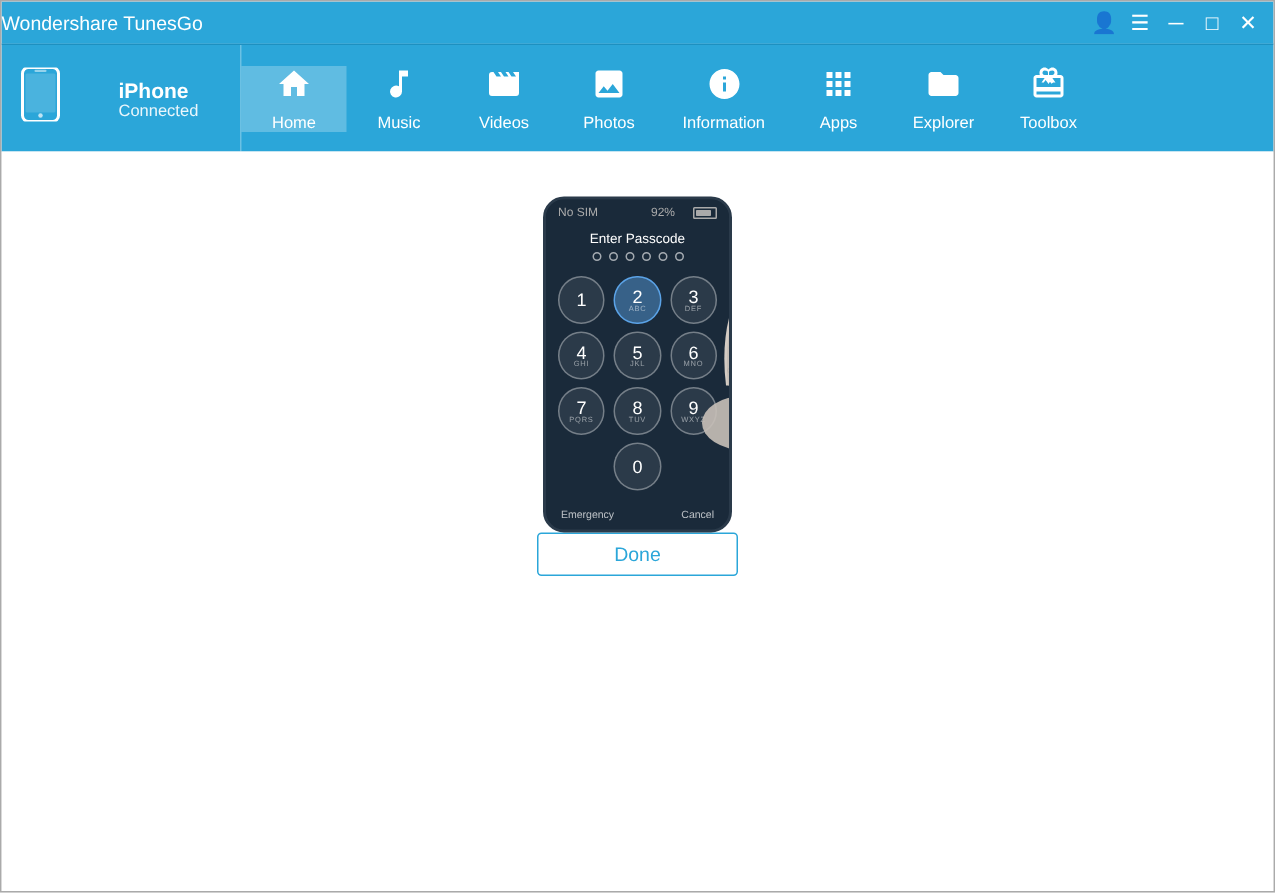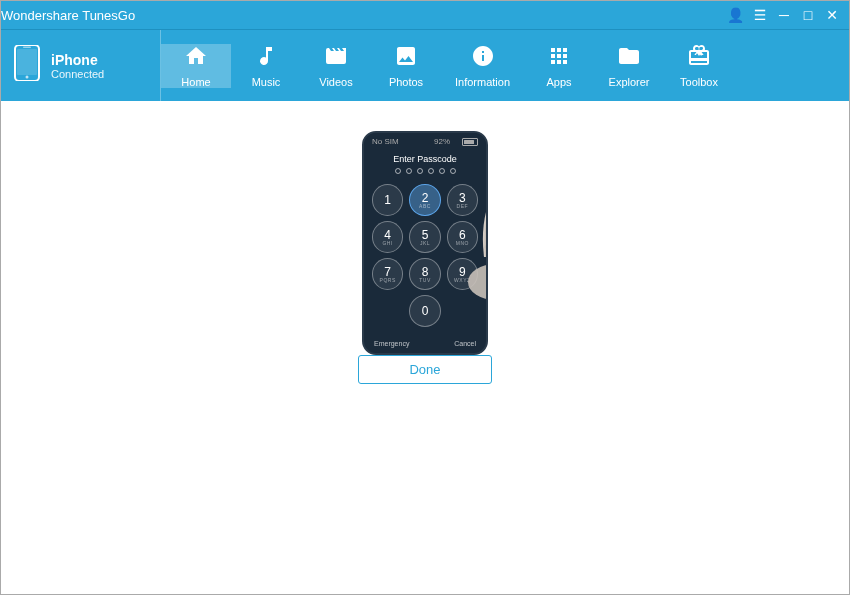--- a/index.html
+++ b/index.html
@@ -63,20 +63,21 @@
       border-right: 1px solid rgba(255,255,255,0.3);
     }
     .device-icon {
       color: white;
       font-size: 28px;
       line-height: 1;
     }
     .device-info {
       display: flex;
       flex-direction: column;
+      margin-left: 28px;
     }
     .device-name {
       color: white;
       font-size: 14px;
       font-weight: bold;
     }
     .device-status {
       color: rgba(255,255,255,0.9);
       font-size: 11px;
     }

